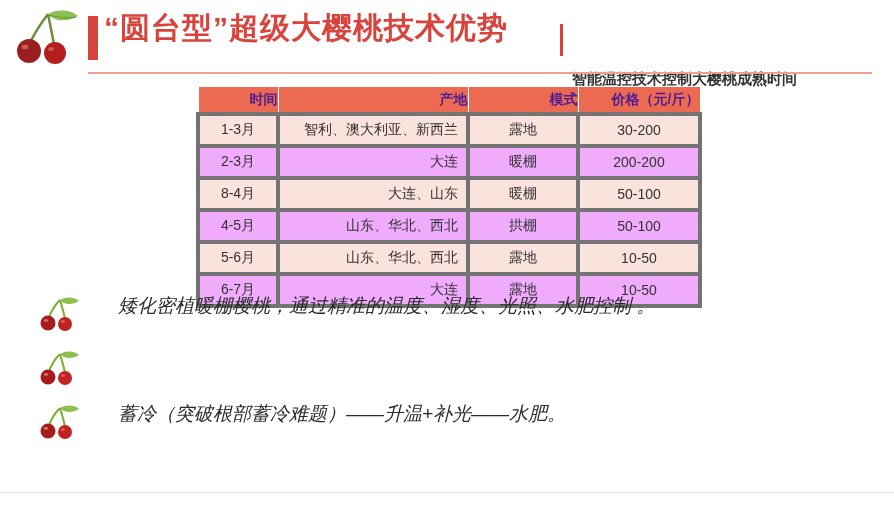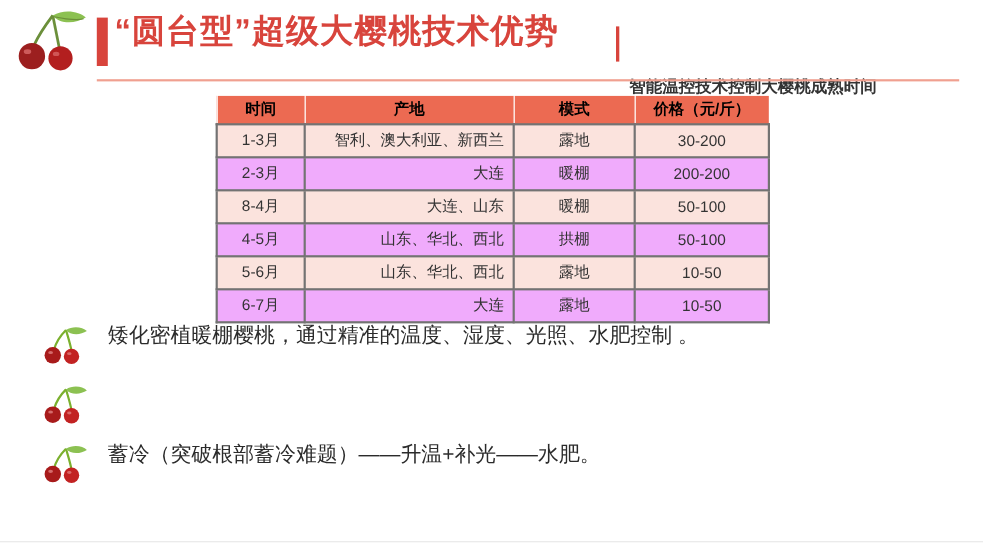--- a/index.html
+++ b/index.html
@@ -81,31 +81,31 @@
     width: 502px;
   }
   table.data-table {
     border-collapse: collapse;
     width: 100%;
     table-layout: fixed;
     font-size: 14px;
   }
   table.data-table th {
     background: #ec6a52;
-    color: #000000;
+    color: #4c1d95;
     font-weight: bold;
     font-size: 14px;
     height: 25px;
-    text-align: center;
+    text-align: right;
     border: 1px solid #ffffff;
     padding: 0;
   }
   table.data-table td {
     height: 28px;
-    border: 2px solid #737373;
+    border: 4px solid #737373;
     padding: 0 8px;
     font-size: 14px;
     color: #333333;
   }
   tr.row-odd td { background: #fbe3dd; }
   tr.row-even td { background: #f0abfc; }
   td.c-center { text-align: center; }
   td.c-left { text-align: right; padding-left: 10px; }
 
   col.col-time  { width: 80px; }
@@ -126,25 +126,26 @@
     margin-bottom: 2px;
   }
   .bullet-icon {
     position: absolute;
     left: 6px;
     top: 6px;
     width: 44px;
     height: 36px;
   }
   .bullet-text {
-    margin-left: 64px;
+    margin-left: 84px;
     font-size: 19px;
     line-height: 32px;
     color: #2b2b2b;
     white-space: nowrap;
+    font-style: italic;
   }
 
   
   .footer-rule {
     position: absolute;
     left: 0;
     right: 0;
     top: 492px;
     height: 1px;
     background: #e6e6e6;

